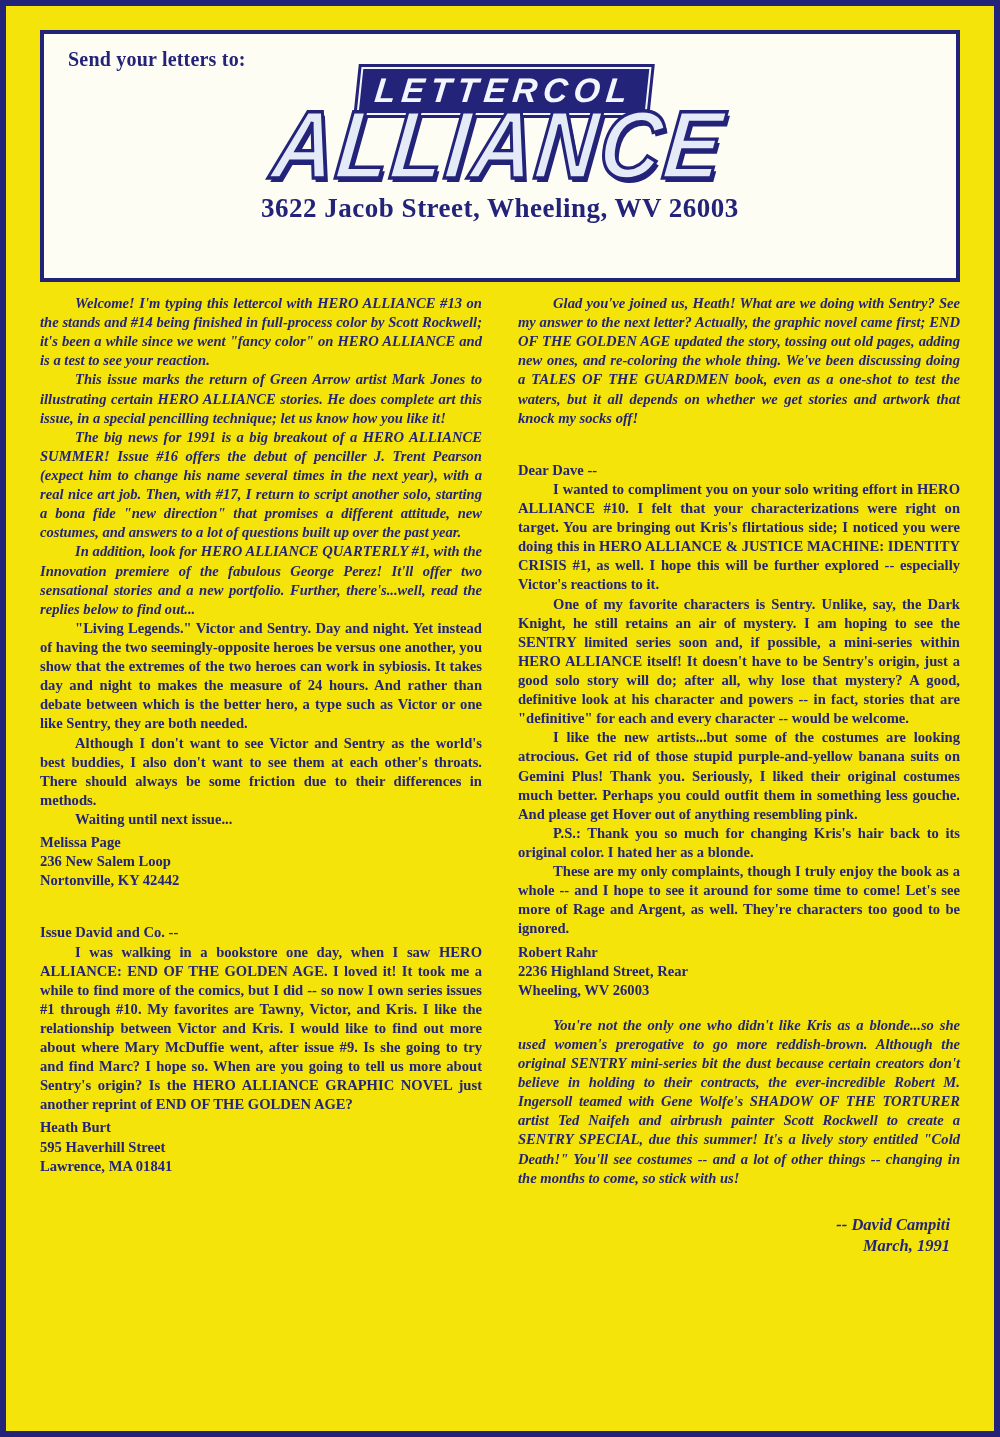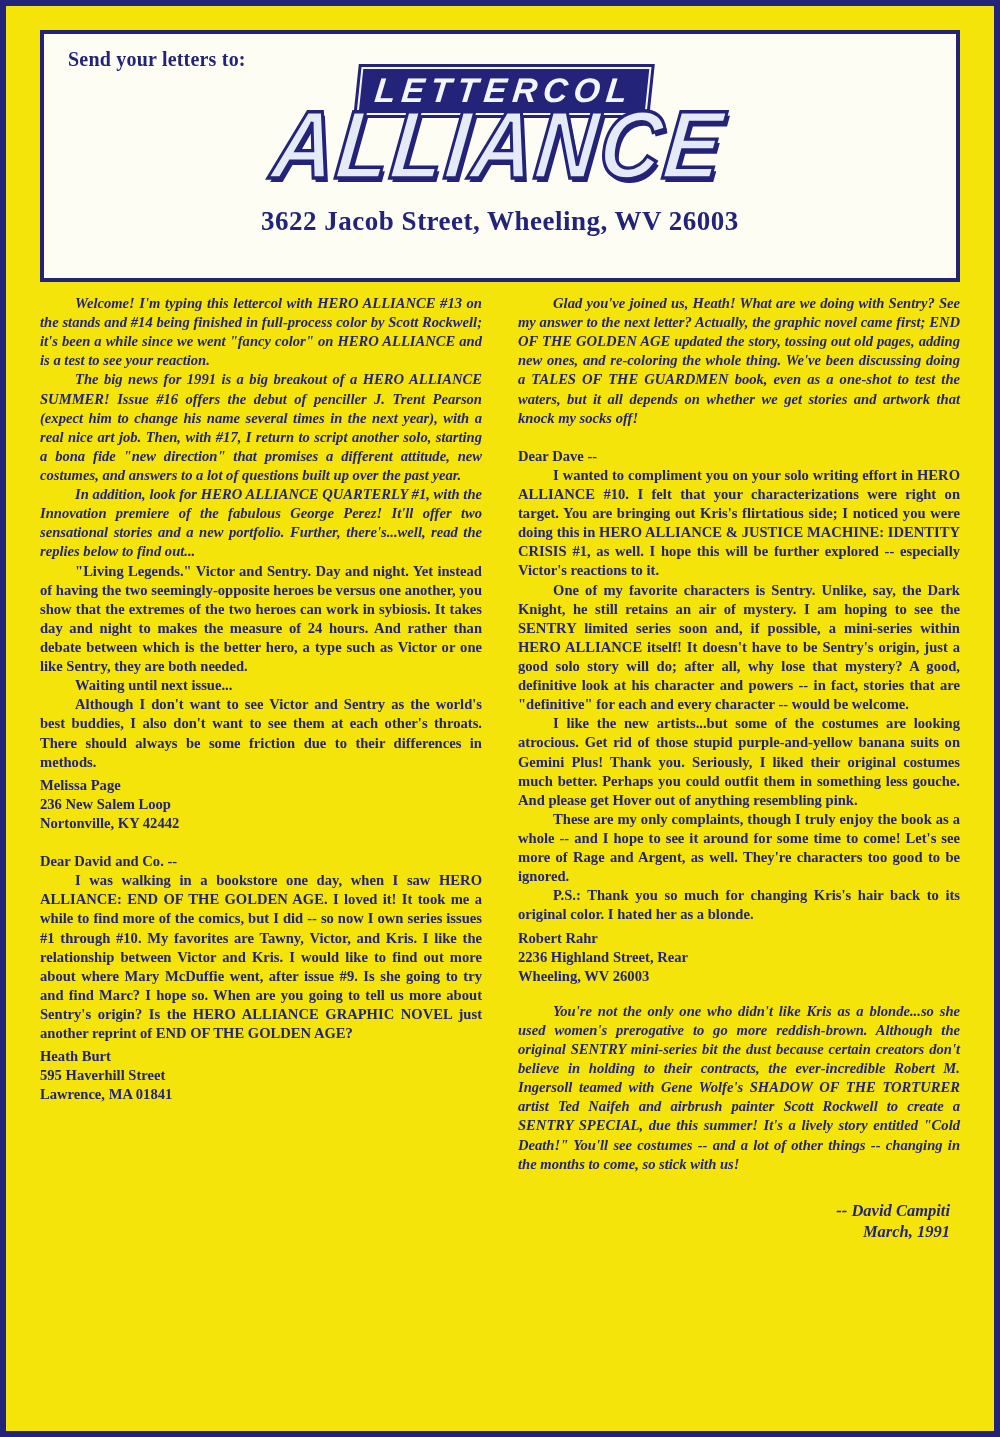--- a/index.html
+++ b/index.html
@@ -63,39 +63,39 @@
     -webkit-text-stroke:3px var(--ink);
     text-shadow:3px 3px 0 var(--ink);
     margin-top:-10px;
     transform:scaleY(1.12);
   }
   .mast-address{
     text-align:center;
     font-weight:bold;
     font-size:27px;
     letter-spacing:.5px;
-    margin-top:19px;
+    margin-top:6px;
   }
   
   .columns{
     display:flex;
     gap:36px;
     margin-top:12px;
   }
   .col{
     flex:1 1 0;
     font-size:14.6px;
     line-height:1.31;
     text-align:justify;
     font-weight:bold;
   }
   .para{margin:0;}
   .letter{text-indent:2.4em;}
   .reply{font-style:italic;text-indent:2.4em;}
-  .salutation{text-indent:0;margin-top:19px;}
+  .salutation{text-indent:0;margin-top:33px;}
   .address{
     text-align:left;
     white-space:pre-line;
     text-indent:0;
     margin:4px 14px 16px 0;
   }
   .signoff{
     text-align:right;
     white-space:pre-line;
     font-style:italic;
@@ -113,42 +113,43 @@
     <div class="logo-stack">
       <span class="lettercol-box">LETTERCOL</span>
       <span class="alliance-word">ALLIANCE</span>
     </div>
     <div class="mast-address">3622 Jacob Street, Wheeling, WV  26003</div>
   </div>
 
   <div class="columns">
     <div class="col">
         <p class="para reply">Welcome!  I'm typing this lettercol with HERO ALLIANCE #13 on the stands and #14 being finished in full-process color by Scott Rockwell; it's been a while since we went "fancy color" on HERO ALLIANCE and is a test to see your reaction.</p>
+        <p class="para reply">This issue marks the return of Green Arrow artist Mark Jones to illustrating certain HERO ALLIANCE stories.  He does complete art this issue, in a special pencilling technique; let us know how you like it!</p>
         <p class="para reply">The big news for 1991 is a big breakout of a HERO ALLIANCE SUMMER!  Issue #16 offers the debut of penciller J. Trent Pearson (expect him to change his name several times in the next year), with a real nice art job.  Then, with #17, I return to script another solo, starting a bona fide "new direction" that promises a different attitude, new costumes, and answers to a lot of questions built up over the past year.</p>
         <p class="para reply">In addition, look for HERO ALLIANCE QUARTERLY #1, with the Innovation premiere of the fabulous George Perez! It'll offer two sensational stories and a new portfolio.  Further, there's...well, read the replies below to find out...</p>
         <p class="para letter">"Living Legends."  Victor and Sentry.  Day and night. Yet instead of having the two seemingly-opposite heroes be versus one another, you show that the extremes of the two heroes can work in sybiosis.  It takes day and night to makes the measure of 24 hours.  And rather than debate between which is the better hero, a type such as Victor or one like Sentry, they are both needed.</p>
+        <p class="para letter">Although I don't want to see Victor and Sentry as the world's best buddies, I also don't want to see them at each other's throats.  There should always be some friction due to their differences in methods.</p>
         <p class="para letter">Waiting until next issue...</p>
-        <p class="para letter">Although I don't want to see Victor and Sentry as the world's best buddies, I also don't want to see them at each other's throats.  There should always be some friction due to their differences in methods.</p>
         <p class="para address">Melissa Page
 236 New Salem Loop
 Nortonville, KY  42442</p>
-        <p class="para salutation">Dear David and Co. --</p>
+        <p class="para salutation">Issue David and Co. --</p>
         <p class="para letter">I was walking in a bookstore one day, when I saw HERO ALLIANCE: END OF THE GOLDEN AGE.  I loved it!  It took me a while to find more of the comics, but I did -- so now I own series issues #1 through #10.  My favorites are Tawny, Victor, and Kris.  I like the relationship between Victor and Kris.  I would like to find out more about where Mary McDuffie went, after issue #9.  Is she going to try and find Marc?  I hope so.  When are you going to tell us more about Sentry's origin?  Is the HERO ALLIANCE GRAPHIC NOVEL just another reprint of END OF THE GOLDEN AGE?</p>
         <p class="para address">Heath Burt
 595 Haverhill Street
 Lawrence, MA  01841</p>
       </div>
     <div class="col">
         <p class="para reply">Glad you've joined us, Heath!  What are we doing with Sentry?  See my answer to the next letter?  Actually, the graphic novel came first; END OF THE GOLDEN AGE updated the story, tossing out old pages, adding new ones, and re-coloring the whole thing.  We've been discussing doing a TALES OF THE GUARDMEN book, even as a one-shot to test the waters, but it all depends on whether we get stories and artwork that knock my socks off!</p>
         <p class="para salutation">Dear Dave --</p>
         <p class="para letter">I wanted to compliment you on your solo writing effort in HERO ALLIANCE #10.  I felt that your characterizations were right on target.  You are bringing out Kris's flirtatious side; I noticed you were doing this in HERO ALLIANCE &amp; JUSTICE MACHINE: IDENTITY CRISIS #1, as well.  I hope this will be further explored -- especially Victor's reactions to it.</p>
         <p class="para letter">One of my favorite characters is Sentry.  Unlike, say, the Dark Knight, he still retains an air of mystery.  I am hoping to see the SENTRY limited series soon and, if possible, a mini-series within HERO ALLIANCE itself!  It doesn't have to be Sentry's origin, just a good solo story will do; after all, why lose that mystery?  A good, definitive look at his character and powers -- in fact, stories that are "definitive" for each and every character -- would be welcome.</p>
         <p class="para letter">I like the new artists...but some of the costumes are looking atrocious.  Get rid of those stupid purple-and-yellow banana suits on Gemini Plus!  Thank you.  Seriously, I liked their original costumes much better.  Perhaps you could outfit them in something less gouche.  And please get Hover out of anything resembling pink.</p>
+        <p class="para letter">P.S.:  Thank you so much for changing Kris's hair back to its original color.  I hated her as a blonde.</p>
         <p class="para letter">These are my only complaints, though I truly enjoy the book as a whole -- and I hope to see it around for some time to come!  Let's see more of Rage and Argent, as well. They're characters too good to be ignored.</p>
-        <p class="para letter">P.S.:  Thank you so much for changing Kris's hair back to its original color.  I hated her as a blonde.</p>
         <p class="para address">Robert Rahr
 2236 Highland Street, Rear
 Wheeling, WV  26003</p>
         <p class="para reply">You're not the only one who didn't like Kris as a blonde...so she used women's prerogative to go more reddish-brown.  Although the original SENTRY mini-series bit the dust because certain creators don't believe in holding to their contracts, the ever-incredible Robert M. Ingersoll teamed with Gene Wolfe's SHADOW OF THE TORTURER artist Ted Naifeh and airbrush painter Scott Rockwell to create a SENTRY SPECIAL, due this summer!  It's a lively story entitled "Cold Death!"  You'll see costumes -- and a lot of other things -- changing in the months to come, so stick with us!</p>
         <p class="para signoff">-- David Campiti
 March, 1991</p>
       </div>
   </div>
 
 </div>

